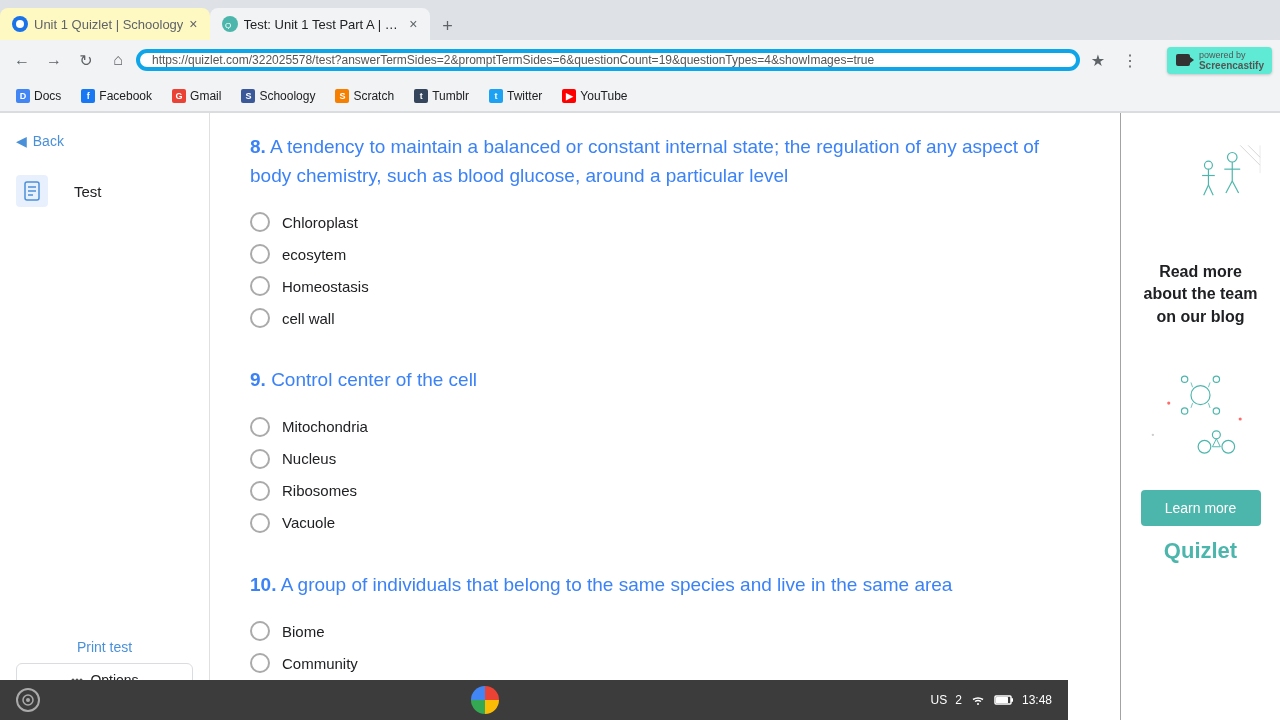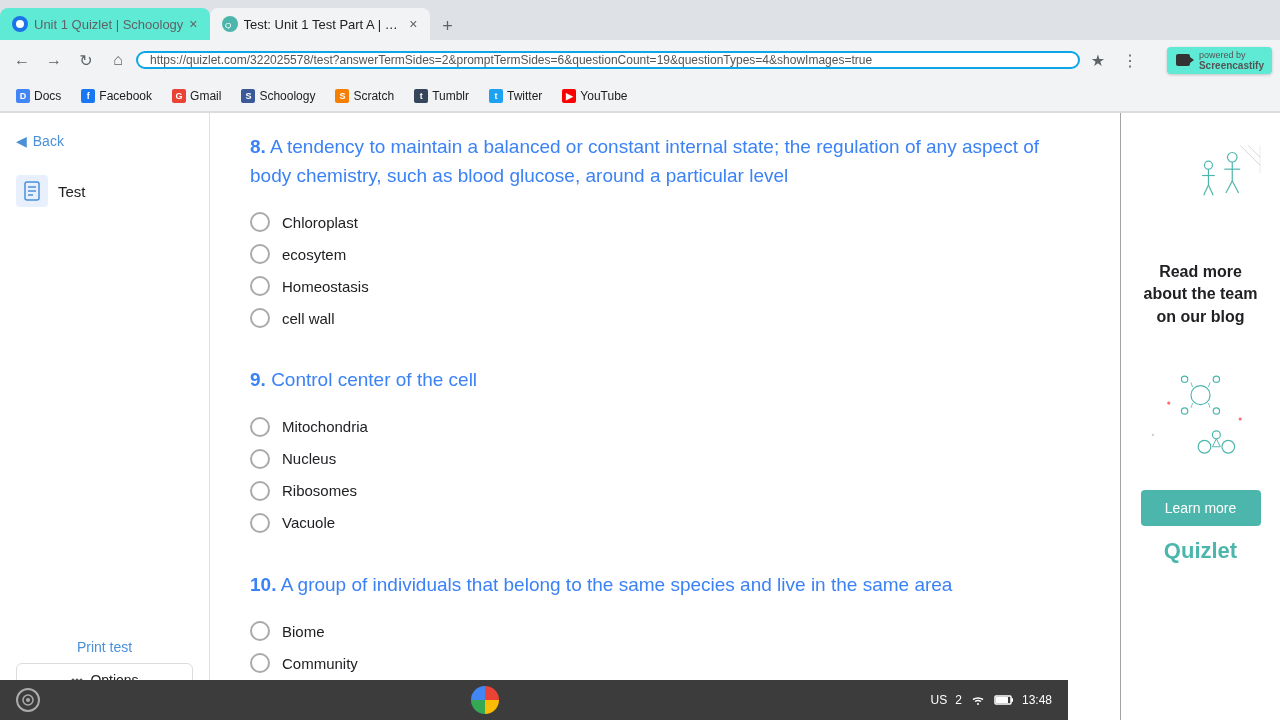--- a/index.html
+++ b/index.html
@@ -1,44 +1,44 @@
 <!DOCTYPE html>
 <html><head>
   <meta charset="utf-8">
   <style>
     * { box-sizing: border-box; margin: 0; padding: 0; }
     body { font-family: Arial, sans-serif; background: #f5f5f5; width: 1280px; height: 720px; overflow: hidden; }
 
     
     .browser-chrome { background: #f1f3f4; border-bottom: 1px solid #dadce0; }
     .tab-bar { display: flex; align-items: flex-end; padding: 8px 0 0 0; background: #dee1e6; height: 40px; }
-    .tab { display: flex; align-items: center; padding: 0 12px; height: 32px; border-radius: 8px 8px 0 0; font-size: 13px; background: #5eead4; color: #5f6368; min-width: 140px; max-width: 220px; }
+    .tab { display: flex; align-items: center; padding: 0 12px; height: 32px; border-radius: 8px 8px 0 0; font-size: 13px; background: #fef9c3; color: #5f6368; min-width: 140px; max-width: 220px; }
     .tab.active { background: #f1f3f4; color: #202124; }
     .tab-icon { width: 16px; height: 16px; margin-right: 6px; border-radius: 50%; background: #4285f4; flex-shrink: 0; display: flex; align-items: center; justify-content: center; }
     .tab-title { overflow: hidden; text-overflow: ellipsis; white-space: nowrap; flex: 1; }
     .tab-close { margin-left: 6px; color: #5f6368; font-size: 14px; cursor: pointer; }
     .tab-new { width: 28px; height: 28px; display: flex; align-items: center; justify-content: center; margin-left: 4px; font-size: 18px; color: #5f6368; cursor: pointer; }
 
     .nav-bar { display: flex; align-items: center; padding: 4px 8px; background: #f1f3f4; height: 40px; gap: 4px; }
     .nav-btn { width: 28px; height: 28px; border-radius: 50%; border: none; background: none; cursor: pointer; color: #5f6368; font-size: 16px; display: flex; align-items: center; justify-content: center; }
-    .address-bar { flex: 1; background: white; border-radius: 20px; height: 15px; padding: 7px 12px; font-size: 13px; color: #202124; display: flex; align-items: center; border: 2px solid #0ea5e9; }
+    .address-bar { flex: 1; background: white; border-radius: 20px; height: 15px; padding: 7px 12px; font-size: 13px; color: #202124; display: flex; align-items: center; border: 4px solid #0ea5e9; }
     .star-btn, .menu-btn { width: 28px; height: 28px; border-radius: 50%; border: none; background: none; cursor: pointer; color: #5f6368; font-size: 16px; display: flex; align-items: center; justify-content: center; }
 
     .bookmarks-bar { display: flex; align-items: center; padding: 0 8px; height: 32px; background: #f1f3f4; border-bottom: 1px solid #dadce0; gap: 4px; font-size: 12px; }
     .bookmark-item { display: flex; align-items: center; gap: 4px; padding: 2px 8px; border-radius: 4px; cursor: pointer; color: #202124; white-space: nowrap; }
     .bookmark-favicon { width: 14px; height: 14px; border-radius: 2px; display: flex; align-items: center; justify-content: center; font-size: 10px; }
 
     
     .main-layout { display: flex; height: calc(720px - 112px); }
 
     
     .sidebar { width: 210px; background: white; border-right: 1px solid #e0e0e0; display: flex; flex-direction: column; padding: 12px 0; }
     .back-btn { display: flex; align-items: center; gap: 6px; padding: 8px 16px; cursor: pointer; color: #4a90d9; font-size: 14px; }
     .back-arrow { font-size: 14px; }
-    .sidebar-test-item { display: flex; align-items: center; gap: 10px; padding: 10px 16px; margin: 8px 0; }
+    .sidebar-test-item { display: flex; align-items: center; gap: 26px; padding: 10px 16px; margin: 8px 0; }
     .sidebar-test-icon { width: 32px; height: 32px; background: #e8f0fe; border-radius: 4px; display: flex; align-items: center; justify-content: center; }
     .sidebar-test-label { font-size: 15px; color: #202124; font-weight: 500; }
     .sidebar-bottom { margin-top: auto; padding: 12px 16px; display: flex; flex-direction: column; gap: 8px; }
     .print-test-btn { text-align: center; color: #4a90d9; font-size: 14px; cursor: pointer; background: none; border: none; }
     .options-btn { display: flex; align-items: center; justify-content: center; gap: 6px; padding: 8px 16px; border: 1px solid #dadce0; border-radius: 6px; cursor: pointer; font-size: 14px; color: #202124; background: white; }
 
     
     .content-area { flex: 1; background: white; overflow-y: auto; padding: 20px 40px; }
     .question-block { margin-bottom: 32px; }
     .question-text { font-size: 19px; color: #3b82f6; margin-bottom: 16px; line-height: 1.5; }

